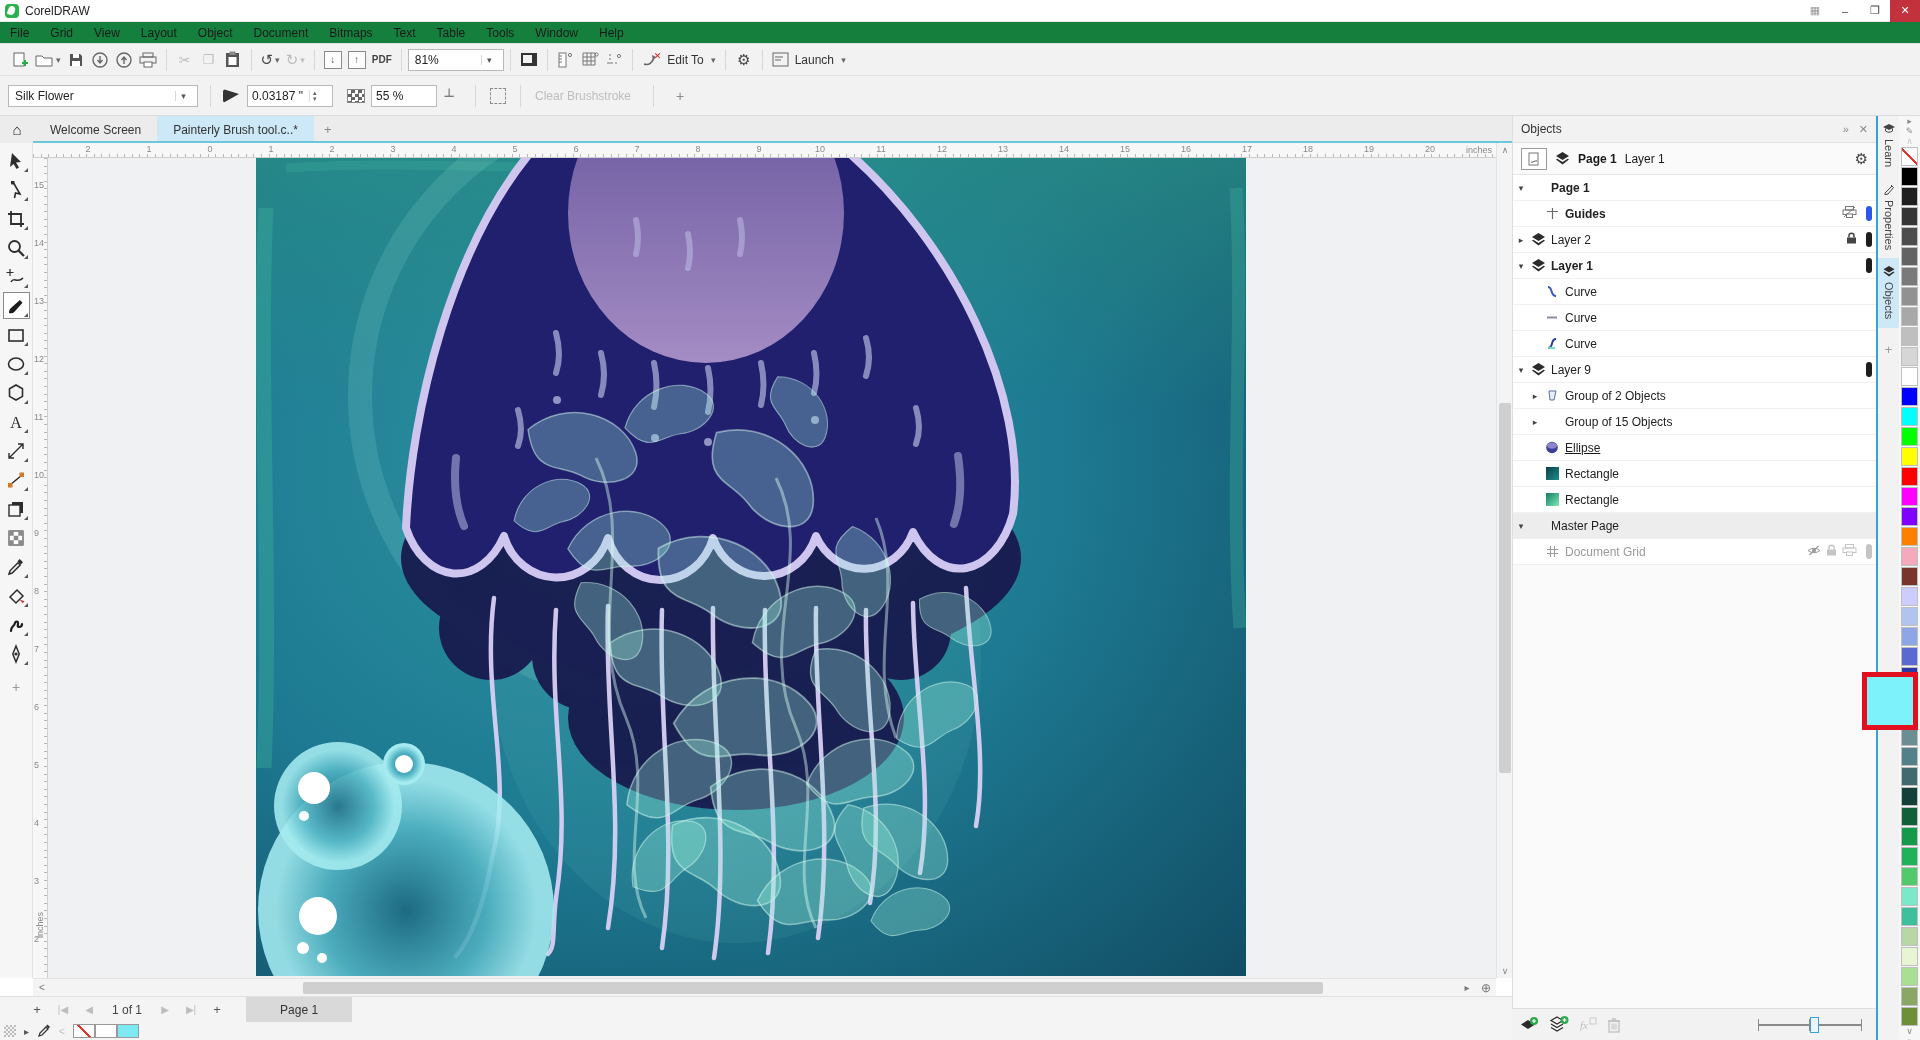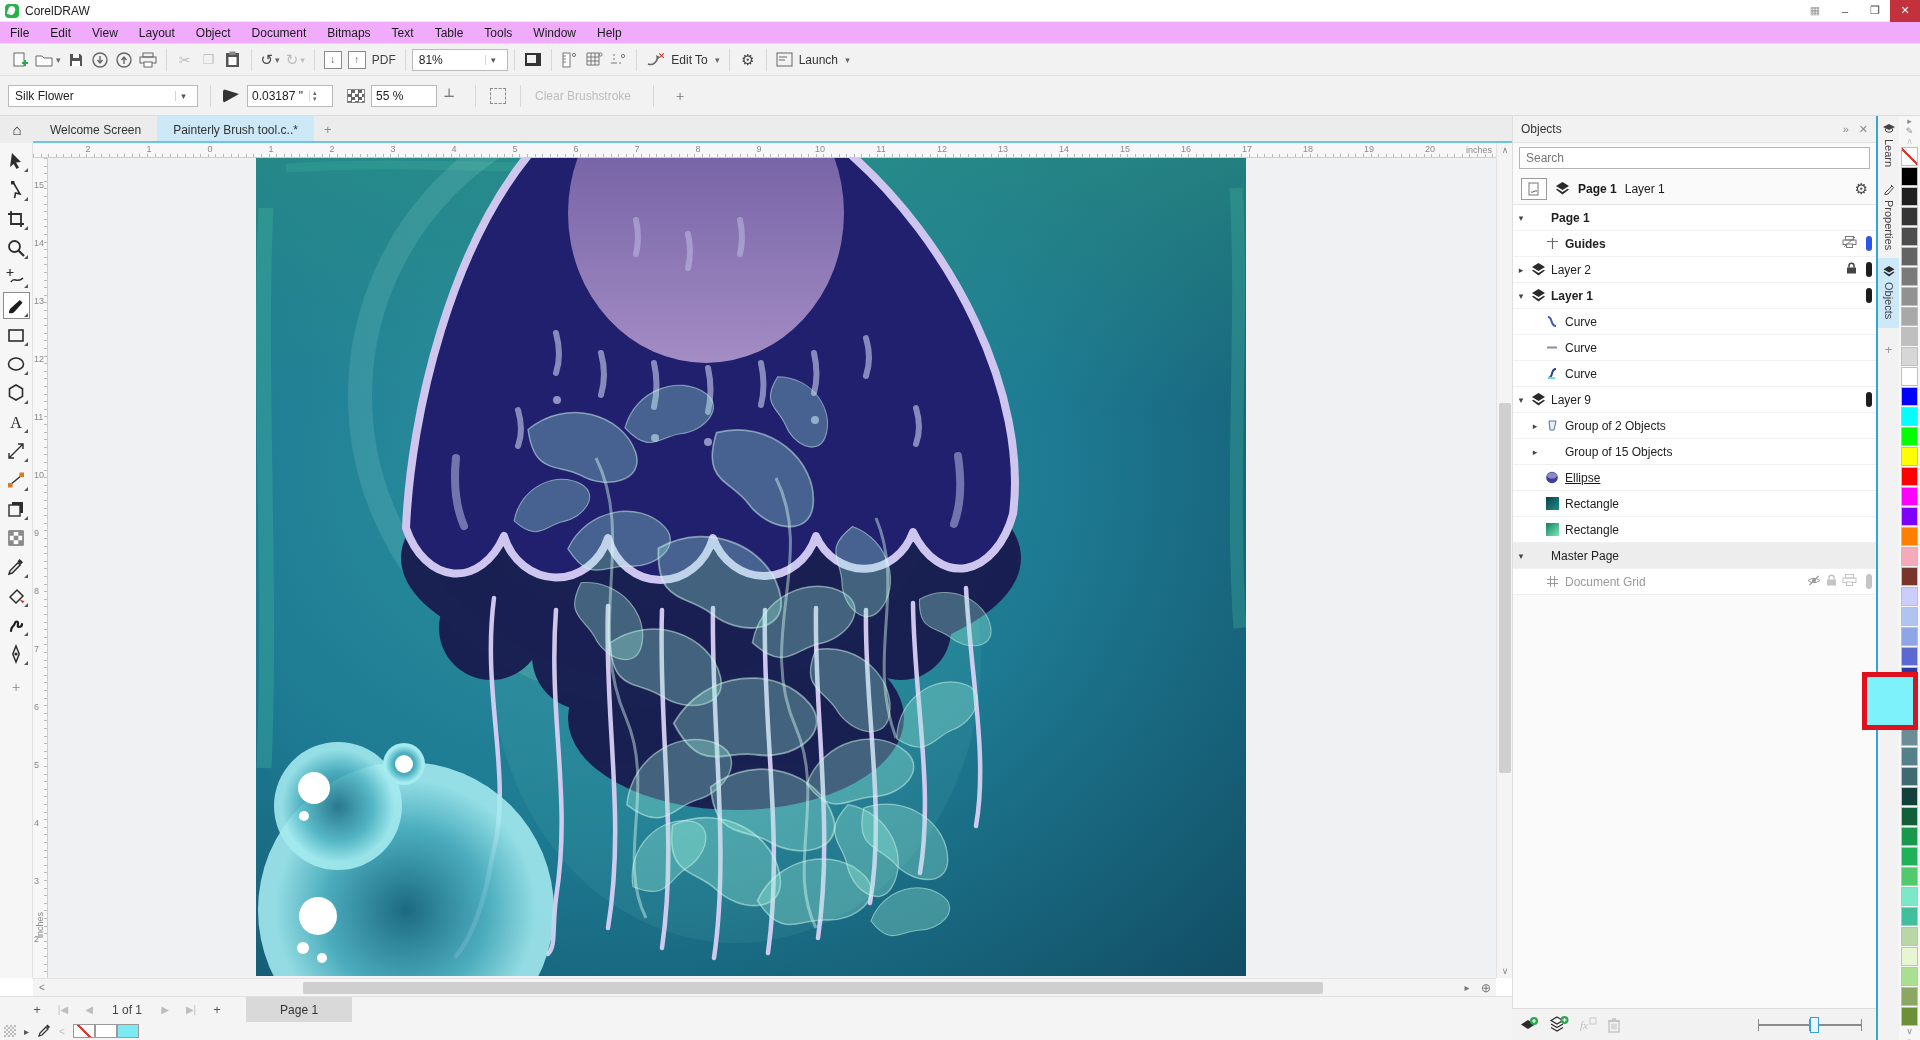--- a/index.html
+++ b/index.html
@@ -16,32 +16,32 @@
   #titlebar { left:0; top:0; width:1920px; height:22px; background:#fff; border-bottom:1px solid #e8e8e8; display:flex; align-items:center; }
   #app-logo { width:14px; height:14px; margin:0 6px 0 5px; background:#27b24b; border-radius:4px; position:relative; }
   #app-logo::after { content:""; position:absolute; left:3px; top:2px; width:7px; height:9px; background:#fff; border-radius:50% 50% 50% 10%; transform:rotate(18deg); }
   #title-text { font-size:12px; color:#222; }
   #win-controls { margin-left:auto; display:flex; height:22px; }
   .winbtn { width:30px; height:22px; display:flex; align-items:center; justify-content:center; font-size:11px; color:#444; }
   .winbtn.close { background:#c2313c; color:#fff; }
   .winbtn.meta { color:#9a9a9a; }
 
   
-  #menubar { left:0; top:22px; width:1920px; height:22px; background:#f0abfc; border-bottom:1px solid #e0e0e0; display:flex; align-items:center; padding-left:10px; gap:21px; }
+  #menubar { left:0; top:22px; width:1920px; height:22px; background:#15803d; border-bottom:1px solid #e0e0e0; display:flex; align-items:center; padding-left:10px; gap:21px; }
   .menu-item { font-size:12px; color:#1a1a1a; }
 
   
   #toolbar { left:0; top:44px; width:1920px; height:32px; background:#f2f2f2; border-bottom:1px solid #e0e0e0; display:flex; align-items:center; padding-left:8px; }
   .tbtn { height:24px; min-width:24px; display:flex; align-items:center; justify-content:center; gap:2px; padding:0 3px; }
   .tbtn svg { display:block; }
   .combo { background:#fff; border:1px solid #b9b9b9; height:22px; display:flex; align-items:center; padding:0 6px; }
   .combo .val { flex:1; font-size:12px; color:#222; }
   .combo .dd { width:16px; text-align:center; border-left:1px solid #d5d5d5; margin-left:6px; font-size:9px; color:#555; }
   .sqicon { width:18px; height:18px; border:1px solid #8a8a8a; display:flex; align-items:center; justify-content:center; font-size:10px; color:#555; background:#fdfdfd; }
-  .pdf { font-size:12px; font-weight:normal; color:#444; line-height:8px; text-align:right; }
+  .pdf { font-size:10px; font-weight:bold; color:#444; line-height:8px; text-align:right; }
   .redx { color:#cc2222; font-size:9px; margin-left:-6px; margin-top:-8px; }
 
   
   #propbar { left:0; top:76px; width:1920px; height:40px; background:#f2f2f2; border-bottom:1px solid #dcdcdc; display:flex; align-items:center; padding-left:8px; }
   #brush-combo { width:190px; }
   .spin { background:#fff; border:1px solid #b9b9b9; height:22px; display:flex; align-items:center; padding:0 4px; }
   .spin .num { font-size:12px; color:#222; }
   .spin .arrows { display:flex; flex-direction:column; margin-left:6px; border-left:1px solid #ddd; padding-left:3px; }
   .spin .arrows span { font-size:7px; line-height:6px; color:#666; }
   .dash-sq { width:16px; height:16px; border:1px dashed #8a8a8a; }
@@ -147,21 +147,21 @@
   <div id="win-controls">
     <div class="winbtn meta">▦</div>
     <div class="winbtn">–</div>
     <div class="winbtn">❐</div>
     <div class="winbtn close">✕</div>
   </div>
 </div>
 
 <div id="menubar" class="abs">
     <span class="menu-item">File</span>
-    <span class="menu-item">Edit</span>
+    <span class="menu-item">Grid</span>
     <span class="menu-item">View</span>
     <span class="menu-item">Layout</span>
     <span class="menu-item">Object</span>
     <span class="menu-item">Document</span>
     <span class="menu-item">Bitmaps</span>
     <span class="menu-item">Text</span>
     <span class="menu-item">Table</span>
     <span class="menu-item">Tools</span>
     <span class="menu-item">Window</span>
     <span class="menu-item">Help</span>
@@ -653,23 +653,20 @@
     </div>
 </div>
 
 <div id="docker" class="abs">
   <div id="docker-header">
     <span class="t">Objects</span>
     <span class="btns">
       <span>»</span>
       <span>✕</span>
     </span>
-  </div>
-  <div id="search-wrap">
-    <input id="search-input" placeholder="Search" style="">
   </div>
   <div id="context-row">
     <div id="ctx-pageicon">
       <svg width="14" height="14">
           <rect x="2" y="1" width="9" height="12" fill="#fff" stroke="#777"></rect>
           <path d="M4 10c2 1 4-2 6-1" stroke="#555" fill="none"></path>
         </svg>
       </div>
     <svg width="15" height="13">
         <path d="M7.5 0l6.5 4-6.5 4L1 4z" fill="#2b2b2b"></path>

